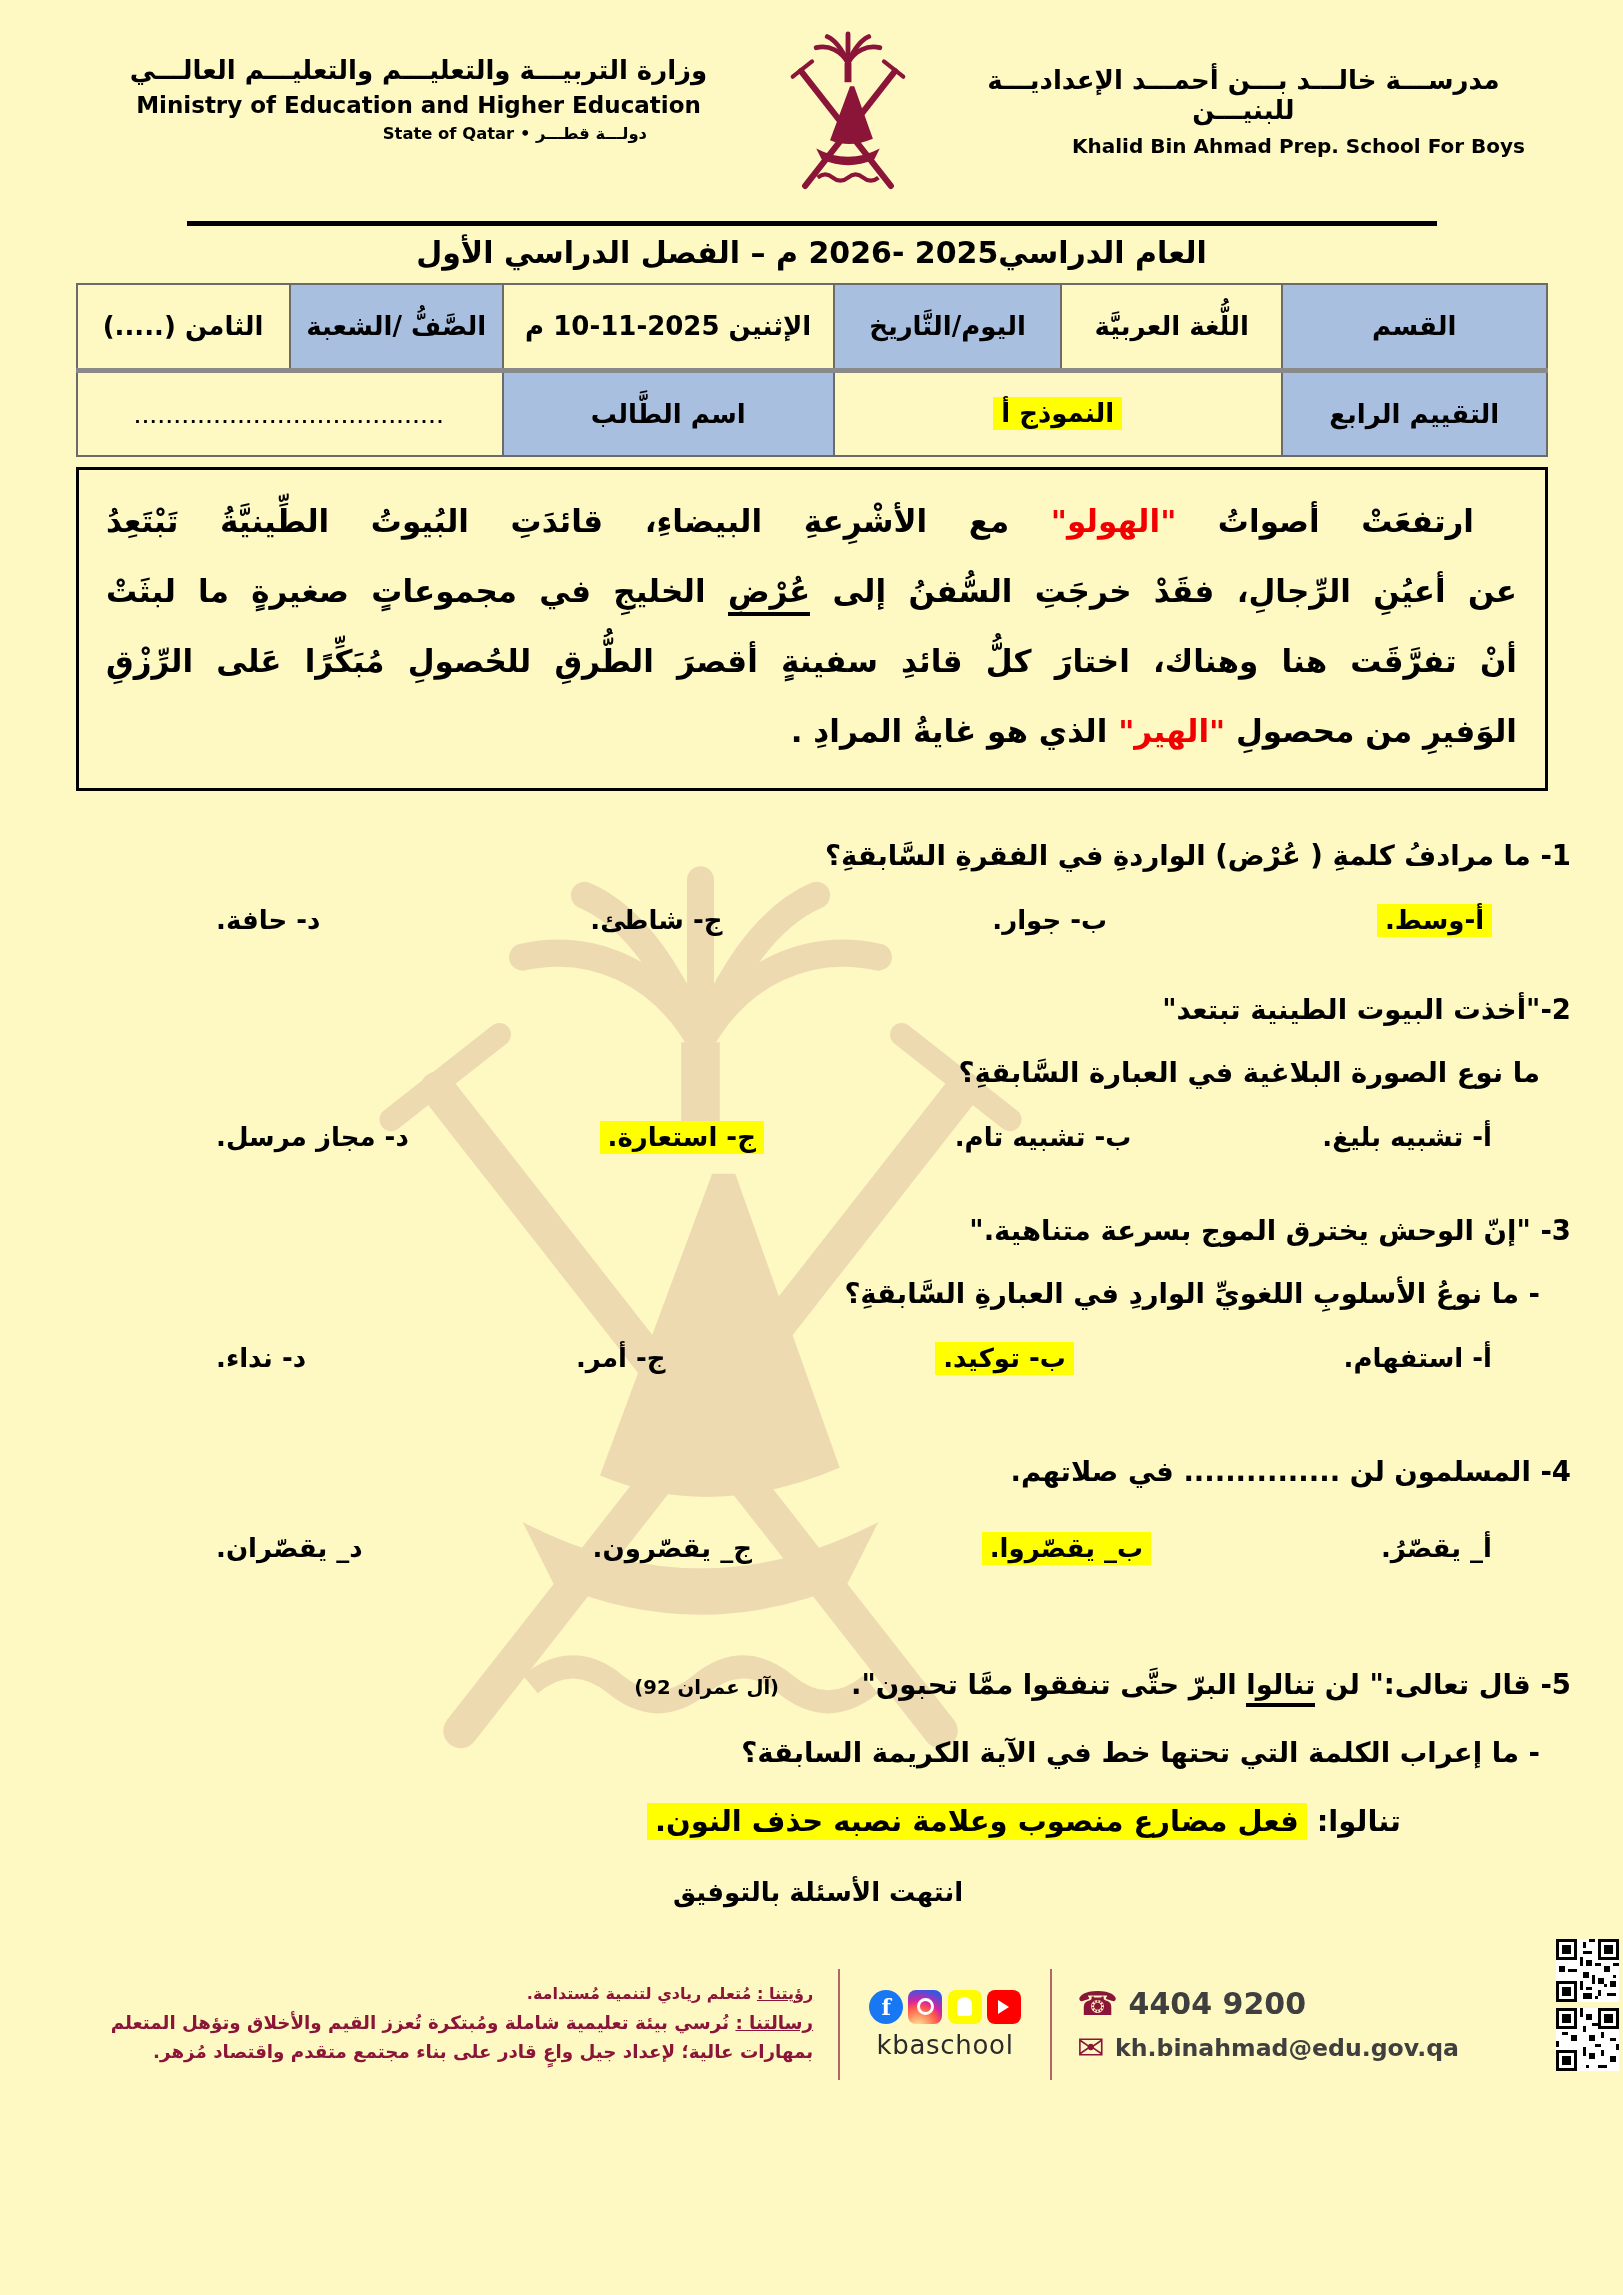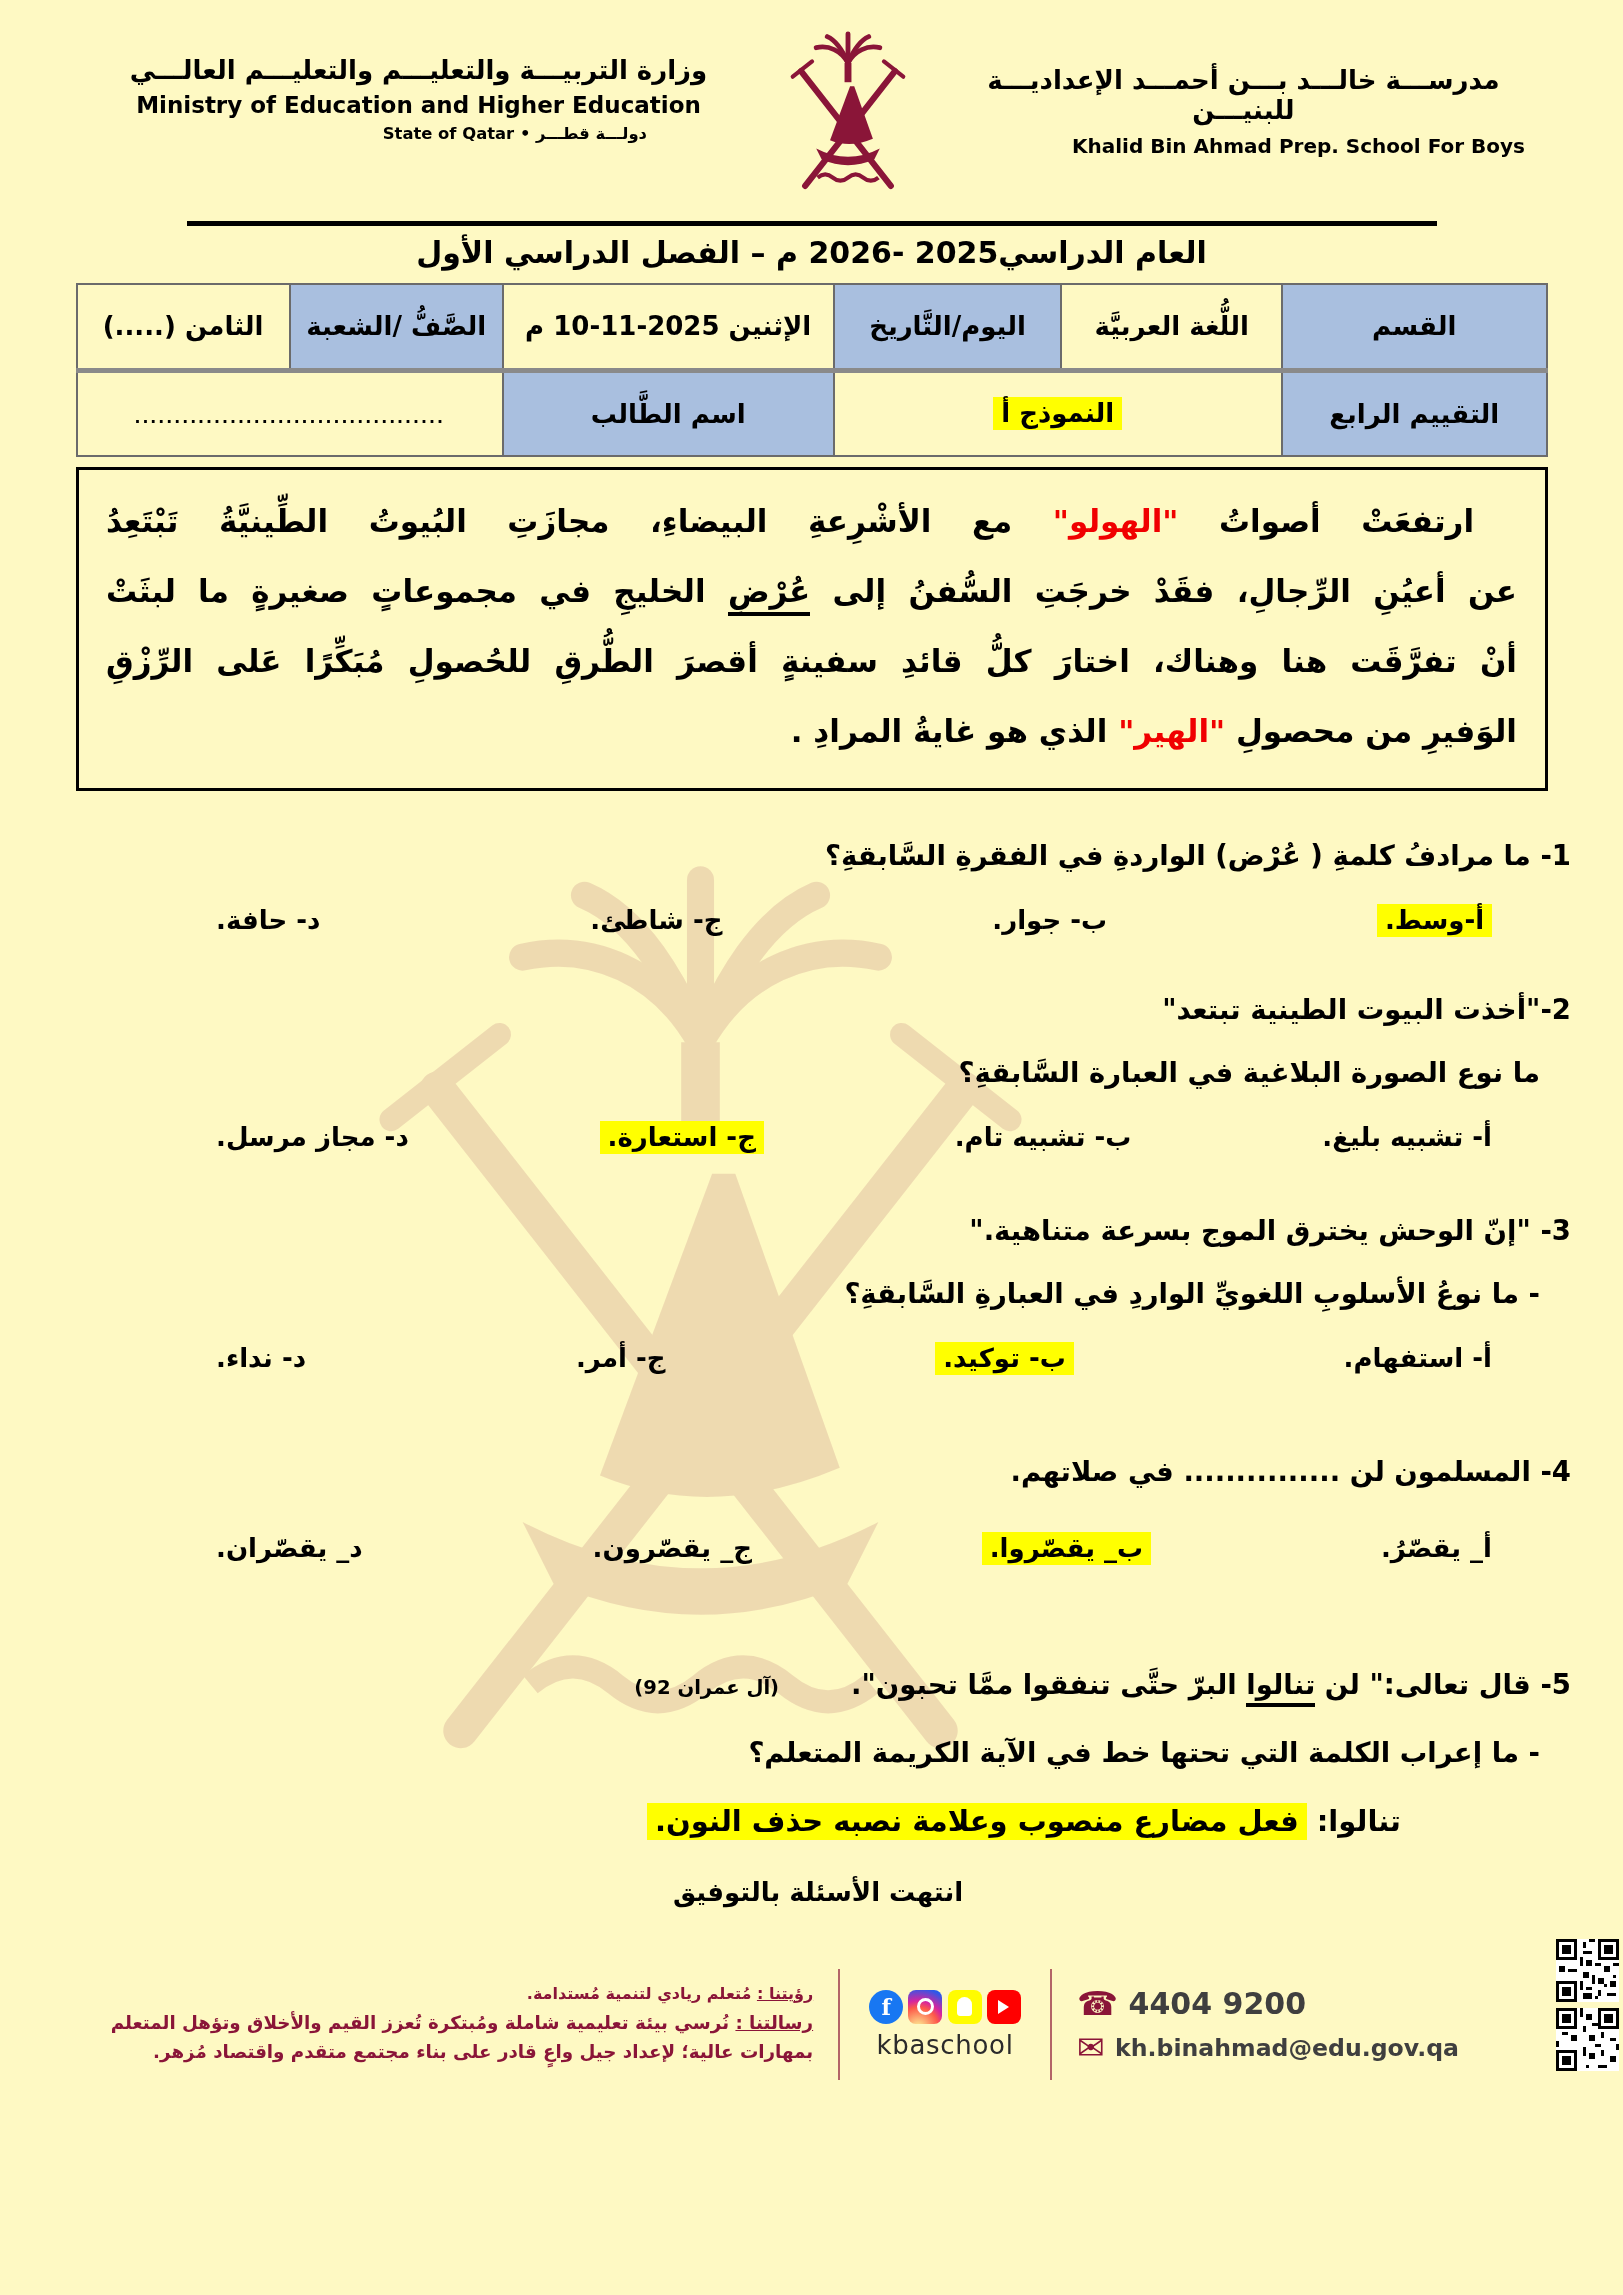--- a/index.html
+++ b/index.html
@@ -172,21 +172,21 @@
       <tr class="r2">
         <td class="blue">التقييم الرابع</td>
         <td colspan="2"><span class="hl">النموذج أ</span></td>
         <td class="blue">اسم الطَّالب</td>
         <td colspan="2"><span class="dots">.......................................</span></td>
       </tr>
     </tbody>
       </table>
 
     <div class="passage">
-      <div class="p-line p-first"><span>ارتفعَتْ أصواتُ </span><span class="red">"الهولو"</span><span> مع الأشْرِعةِ البيضاءِ، مجازَتِ البُيوتُ الطِّينيَّةُ تَبْتَعِدُ</span></div>
+      <div class="p-line p-first"><span>ارتفعَتْ أصواتُ </span><span class="red">"الهولو"</span><span> مع الأشْرِعةِ البيضاءِ، قائدَتِ البُيوتُ الطِّينيَّةُ تَبْتَعِدُ</span></div>
       <div class="p-line"><span>عن أعيُنِ الرِّجالِ، فقَدْ خرجَتِ السُّفنُ إلى </span><span class="uline">عُرْضِ</span><span> الخليجِ في مجموعاتٍ صغيرةٍ ما لبثَتْ</span></div>
       <div class="p-line">أنْ تفرَّقَت هنا وهناك، اختارَ كلُّ قائدِ سفينةٍ أقصرَ الطُّرقِ للحُصولِ مُبَكِّرًا عَلى الرِّزْقِ</div>
       <div class="p-line p-last"><span>الوَفيرِ من محصولِ </span><span class="red">"الهير"</span><span> الذي هو غايةُ المرادِ .</span></div>
     </div>
 
     <section class="questions">
 
       <div class="q-line q1h">
         <span>1-</span>
         <span>ما مرادفُ كلمةِ ( عُرْض) الواردةِ في الفقرةِ السَّابقةِ؟</span>
@@ -232,21 +232,21 @@
         <span class="opt">د_ يقصّران.</span>
       </div>
 
       <div class="q-line q5h">
         <span>
           <span>5-</span>
           <span>قال تعالى:" لن </span><span class="uline">تنالوا</span><span> البرّ حتَّى تنفقوا ممَّا تحبون".</span>
         </span>
         <span class="q5ref">(آل عمران 92)</span>
       </div>
-      <div class="q-sub q5s">-   ما إعراب الكلمة التي تحتها خط في الآية الكريمة المتعلم؟</div>
+      <div class="q-sub q5s">-   ما إعراب الكلمة التي تحتها خط في الآية الكريمة السابقة؟</div>
       <div class="answer-line">
         <span>تنالوا: </span><span class="hl">فعل مضارع منصوب وعلامة نصبه حذف النون.</span>
       </div>
 
       <div class="closing">انتهت الأسئلة بالتوفيق</div>
     </section>
 
     <footer class="footer">
       <div class="f-text">
         <div class="f-vision"><span class="f-label">رؤيتنا :</span><span> مُتعلم ريادي لتنمية مُستدامة.</span></div>

